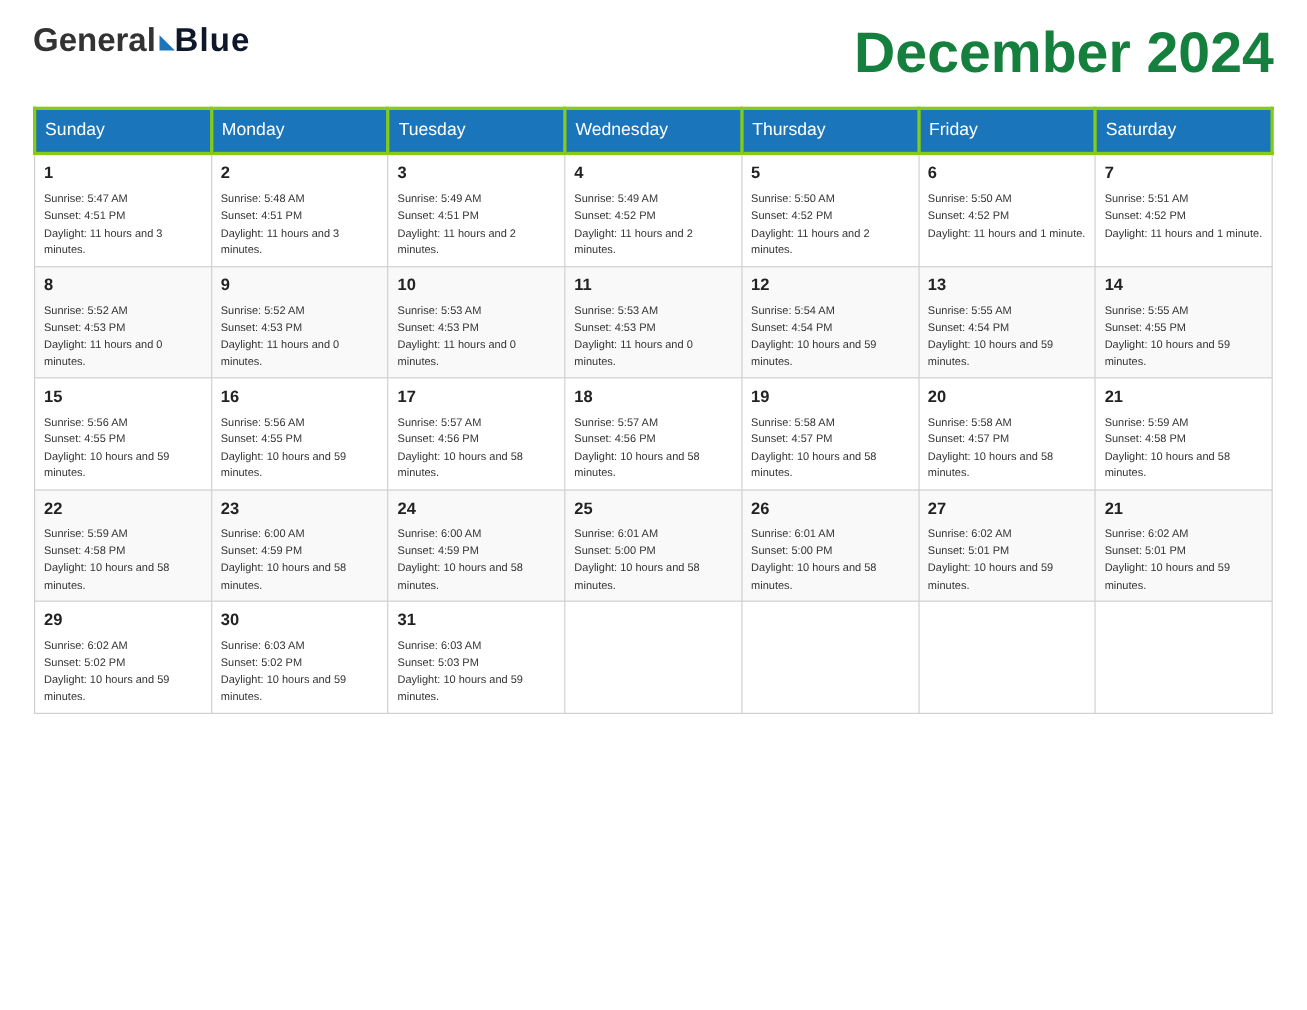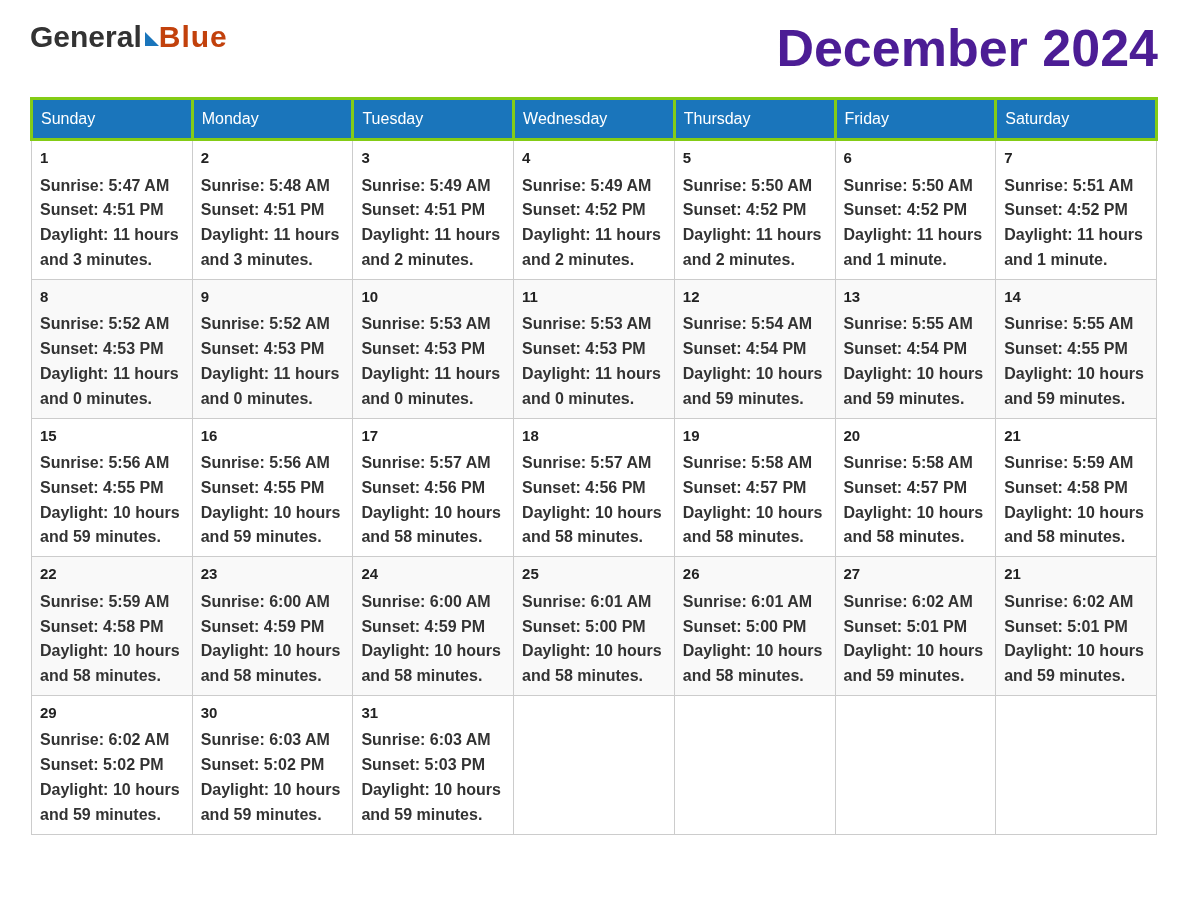--- a/index.html
+++ b/index.html
@@ -14,21 +14,21 @@
       justify-content: space-between;
       align-items: flex-start;
       margin-bottom: 20px;
     }
     .title-section {
       text-align: right;
     }
     .month-title {
       font-size: 52px;
       font-weight: bold;
-      color: #4c1d95;
+      color: #15803d;
       line-height: 1.1;
     }
     .location-title {
       font-size: 22px;
       color: #444;
       margin-top: 4px;
     }
     .calendar {
       width: 100%;
       border-collapse: collapse;
@@ -56,43 +56,42 @@
       background: #f9f9f9;
     }
     .day-number {
       font-size: 15px;
       font-weight: bold;
       color: #222;
       display: block;
       margin-bottom: 4px;
     }
     .day-info {
-      font-size: 16px;
+      font-size: 10px;
       color: #333;
       line-height: 1.55;
-      font-weight: bold;
     }
     .empty-cell {
       background: #fff !important;
     }
     .logo-wrapper {
       display: flex;
       flex-direction: row;
     }
     .logo-line1 {
       display: flex;
       align-items: center;
       font-size: 30px;
       font-weight: bold;
       color: #333;
     }
     .logo-line2 {
       font-size: 30px;
       font-weight: bold;
-      color: #c2410c;
+      color: #0f172a;
       letter-spacing: 1px;
     }
     .logo-arrow {
       display: inline-block;
       width: 0;
       height: 0;
       border-style: solid;
       border-width: 14px 0 0 14px;
       border-color: transparent transparent transparent #1a75bb;
       margin-left: 3px;

